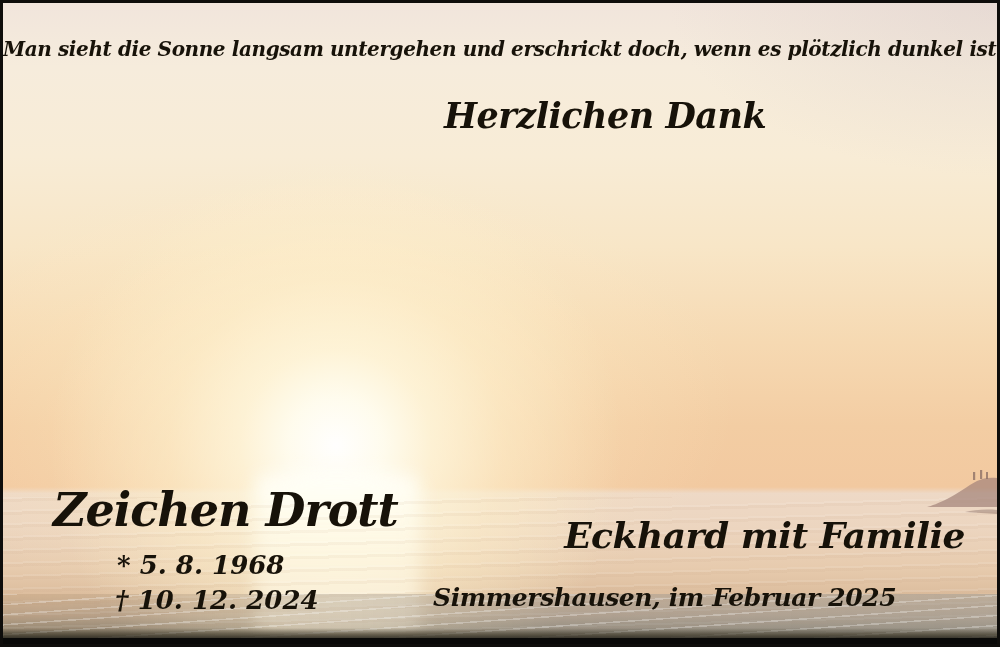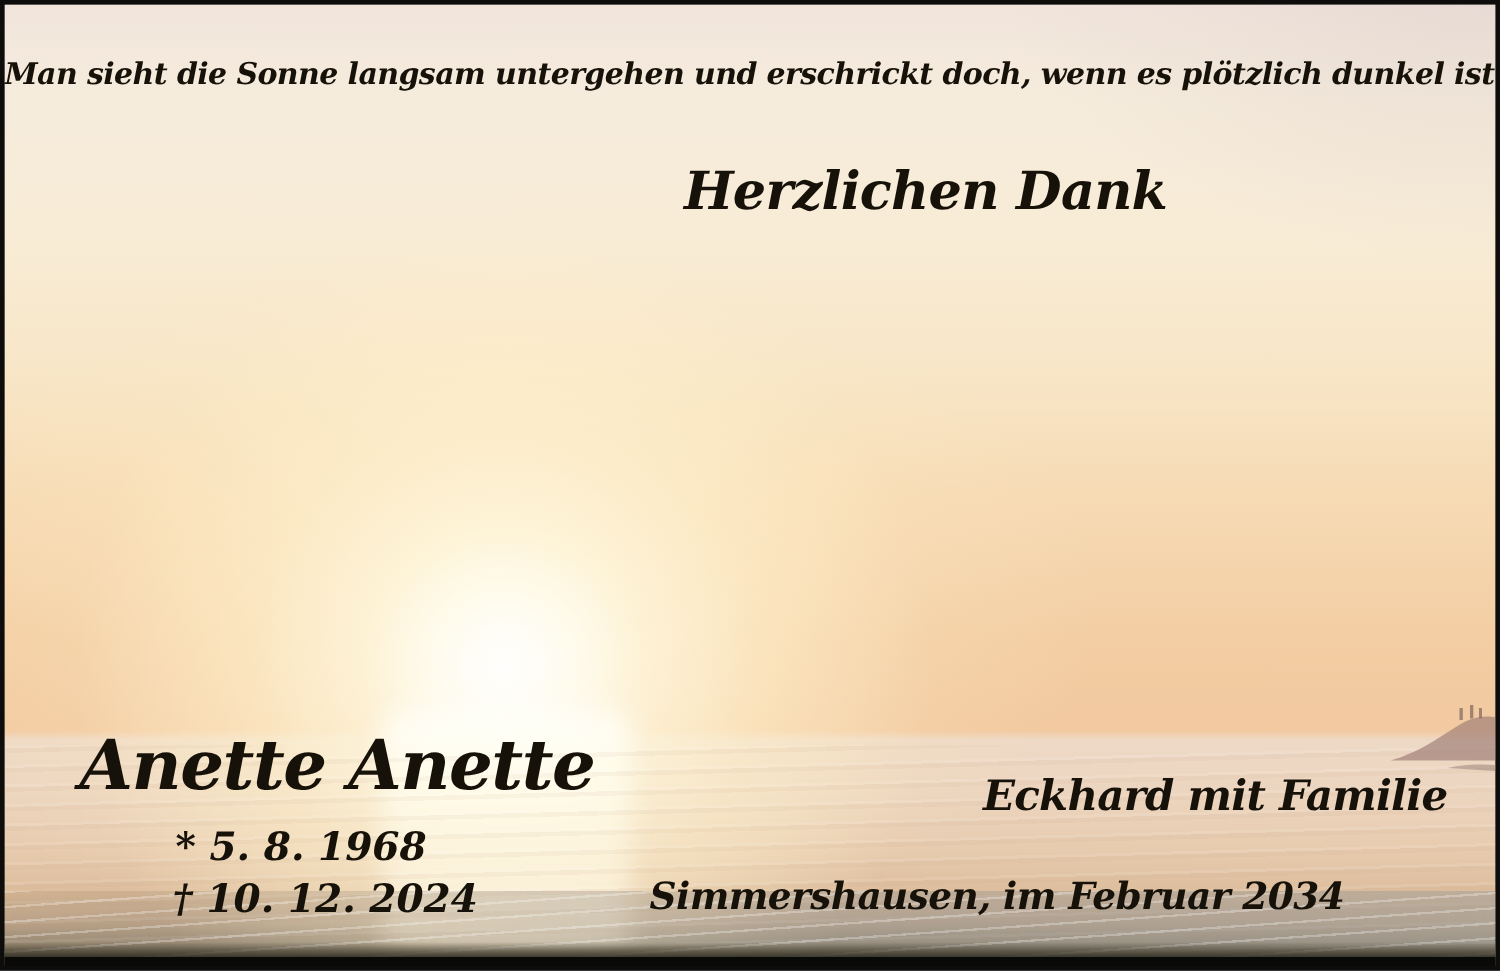--- a/index.html
+++ b/index.html
@@ -95,27 +95,27 @@
   .bottom-bar{
     position:absolute;left:0;right:0;bottom:0;height:6px;
     background:#090908;
   }
   .island{
     position:absolute;right:0;top:463px;width:70px;height:52px;
   }
   
   .txt{position:absolute;font-style:italic;font-weight:bold;white-space:nowrap;}
   .quote{left:0;right:0;top:34px;text-align:center;font-size:20px;letter-spacing:-0.4px;}
-  .title{left:437px;top:88px;font-size:35px;margin:16px;letter-spacing:-0.5px;}
+  .title{left:437px;top:88px;font-size:35px;margin:4px;letter-spacing:-0.5px;}
   .thanks{left:432px;top:160px;}
   .thanks p{margin:0 0 30px 0;font-size:21px;line-height:28px;letter-spacing:-0.4px;}
   .name{left:50px;top:480px;font-size:46px;letter-spacing:-1px;}
   .birth{left:114px;top:547px;font-size:26px;}
   .death{left:112px;top:582px;font-size:26px;}
-  .family{right:32px;top:511px;font-size:28px;letter-spacing:-0.5px;text-align:center;}
+  .family{right:32px;top:511px;font-size:36px;letter-spacing:-0.5px;text-align:center;}
   .placedate{left:430px;top:580px;font-size:25px;letter-spacing:-0.4px;}
 </style>
 </head>
 <body>
 
 <div class="card">
 
   <div class="photo">
     <div class="reflection"></div>
     <div class="sea"></div>
@@ -136,20 +136,20 @@
   <h1 class="txt title">Herzlichen Dank</h1>
 
   <div class="thanks">
     <p class="txt-line txt" style="position:static">... für tröstende Worte, gesprochen oder geschrieben;</p>
     <p class="txt-line txt" style="position:static">... für einen Händedruck, wenn Worte fehlten;</p>
     <p class="txt-line txt" style="position:static">... für alle Zeichen der Liebe und Freundschaft;</p>
     <p class="txt-line txt" style="position:static">... für Blumen, Kranz- und Geldspenden;</p>
     <p class="txt-line txt" style="position:static">... für die Anteilnahme bei der Trauerfeier.</p>
   </div>
 
-  <div class="txt name">Anette Anette</div>
+  <div class="txt name">Zeichen Drott</div>
   <div class="txt birth">* 5. 8. 1968</div>
   <div class="txt death">† 10. 12. 2024</div>
 
   <div class="txt family">Eckhard mit Familie</div>
-  <div class="txt placedate">Simmershausen, im Februar 2034</div>
+  <div class="txt placedate">Simmershausen, im Februar 2025</div>
 
 </div>
 
 </body></html>

